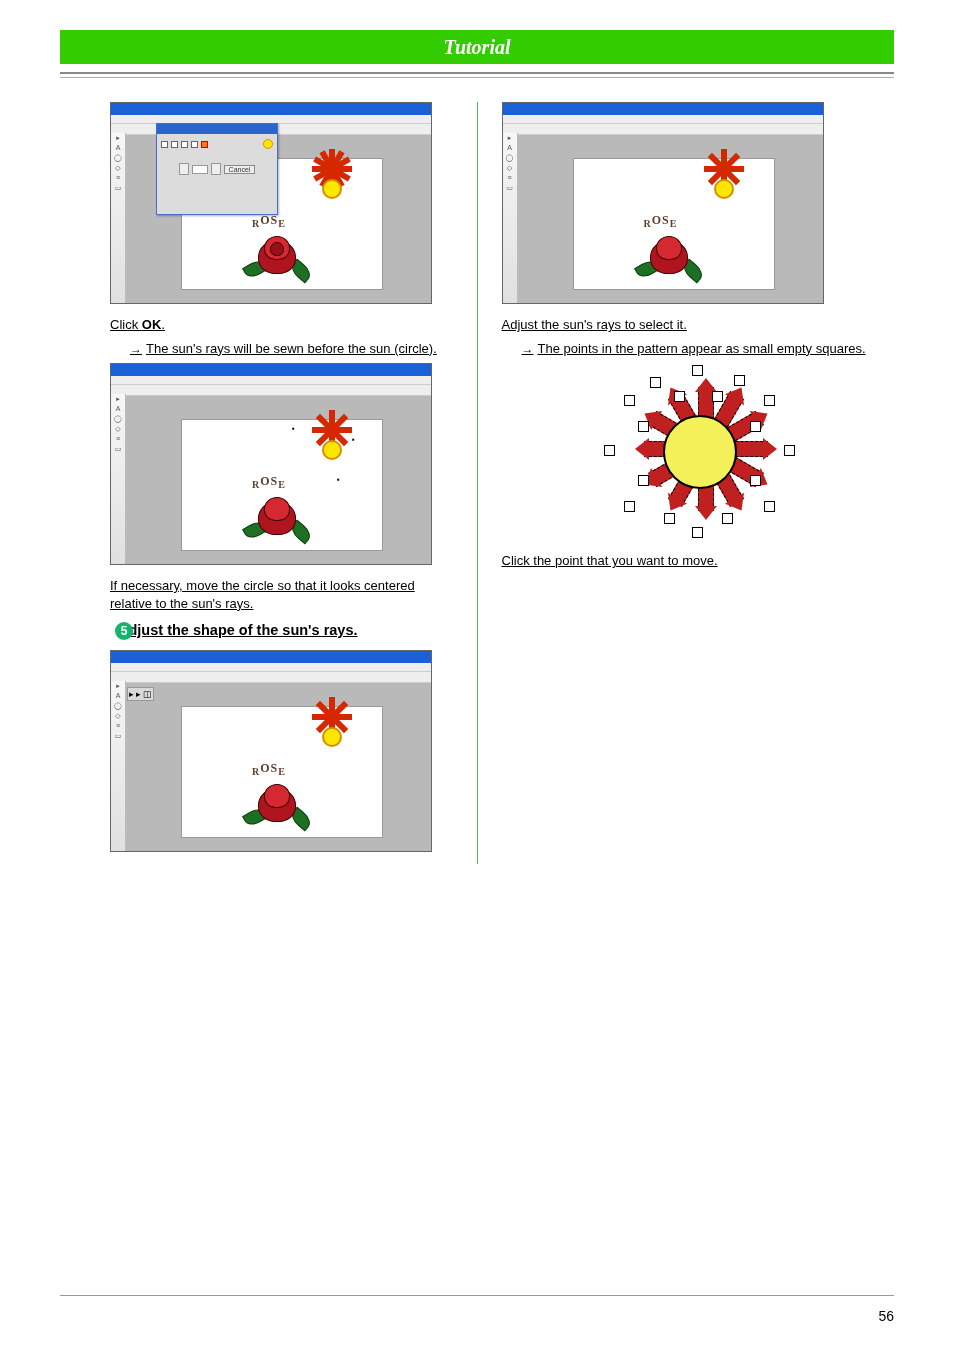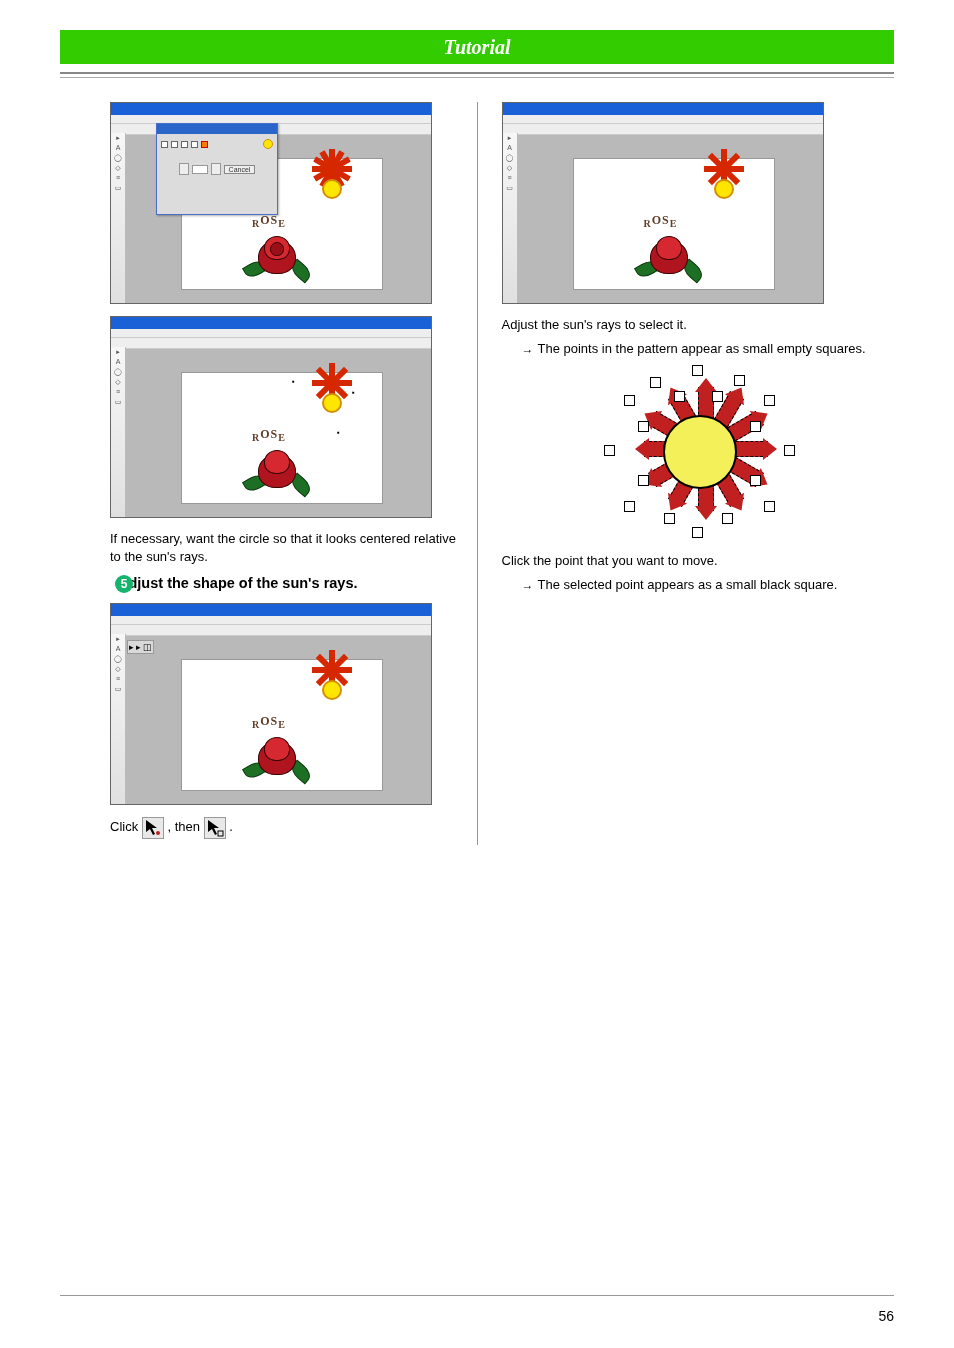--- a/index.html
+++ b/index.html
@@ -34,20 +34,21 @@
     height: 3px;
     margin: 0 0 24px 0;
   }
   .columns {
     display: flex;
     gap: 0;
   }
   .col {
     flex: 1 1 0;
     min-width: 0;
+    text-decoration: underline;
   }
   .col-sep {
     width: 1px;
     background: #44cc55;
     margin: 0 20px;
   }
   .content-pad { padding-left: 50px; }
   .shot {
     width: 320px;
     height: 200px;
@@ -199,20 +200,26 @@
               </div>
             <div class="dlg-row" style="margin-top:14px;justify-content:center;">
                 <span class="up-down"></span>
                 <span style="border:1px solid #999;padding:0 6px;background:#fff;">&nbsp;</span>
                 <span class="up-down"></span>
                 <span class="dlg-btn">Cancel</span>
               </div>
           </div>
         </div>
 
+        <p>
+          <span>Click </span><b>OK</b><span>.</span>
+        </p>
+        <p class="indent1">
+          <span class="arrow">→</span><span>The sun's rays will be sewn before the sun (circle).</span>
+        </p>
 
         <div class="shot">
           <div class="titlebar"></div>
             <div class="menubar"></div>
             <div class="toolbar"></div>
           <div class="lefttools">
               <span>▸</span>
               <span>A</span>
               <span>◯</span>
               <span>◇</span>
@@ -239,21 +246,21 @@
             <div class="ose"><sub>R</sub><span>OS</span><sub>E</sub></div>
             <div class="rose">
               <div class="leaf" style="left:-6px;top:28px;transform:rotate(-30deg);"></div>
               <div class="leaf" style="left:40px;top:30px;transform:rotate(40deg);"></div>
               <div class="petal" style="left:8px;top:6px;width:36px;height:32px;"></div>
               <div class="petal" style="left:14px;top:2px;width:24px;height:22px;background:#d62830;"></div>
             </div>
           </div>
         </div>
 
-        <p>If necessary, want the circle so that it looks centered relative to the sun's rays.</p>
+        <p>If necessary, move the circle so that it looks centered relative to the sun's rays.</p>
       </div>
 
       <div class="step-row">
         <span class="step-num">5</span>
         <span class="step-title" style="margin-left:28px;">Adjust the shape of the sun's rays.</span>
       </div>
 
       <div class="content-pad">
 
         <div class="shot">
@@ -286,37 +293,20 @@
             <div class="ose"><sub>R</sub><span>OS</span><sub>E</sub></div>
             <div class="rose">
               <div class="leaf" style="left:-6px;top:28px;transform:rotate(-30deg);"></div>
               <div class="leaf" style="left:40px;top:30px;transform:rotate(40deg);"></div>
               <div class="petal" style="left:8px;top:6px;width:36px;height:32px;"></div>
               <div class="petal" style="left:14px;top:2px;width:24px;height:22px;background:#d62830;"></div>
             </div>
           </div>
         </div>
 
-        <p>
-          <span>Click </span>
-          <span class="tool-icon">
-            <svg viewBox="0 0 20 20">
-                <polygon points="3,2 3,14 7,11 10,17 12,16 9,10 14,10" fill="#000"></polygon>
-                <circle cx="15" cy="15" r="2" fill="#c02020"></circle>
-              </svg>
-          </span>
-          <span> , then </span>
-          <span class="tool-icon">
-            <svg viewBox="0 0 20 20">
-                <polygon points="3,2 3,14 7,11 10,17 12,16 9,10 14,10" fill="#000"></polygon>
-                <rect x="13" y="13" width="5" height="5" fill="none" stroke="#000"></rect>
-              </svg>
-          </span>
-          <span> .</span>
-        </p>
 
       </div>
     </div>
 
     <div class="col-sep"></div>
 
     <div class="col">
       <div style="padding-left:4px;">
 
         <div class="shot">
@@ -388,23 +378,20 @@
           <div class="handle" style="left:76px;top:150px;"></div>
           <div class="handle" style="left:134px;top:150px;"></div>
           <div class="handle" style="left:104px;top:164px;"></div>
           <div class="handle" style="left:36px;top:138px;"></div>
           <div class="handle" style="left:176px;top:138px;"></div>
           <div class="handle" style="left:36px;top:32px;"></div>
           <div class="handle" style="left:176px;top:32px;"></div>
         </div>
 
         <p>Click the point that you want to move.</p>
-        <p class="indent1">
-          <span class="arrow">→</span><span>The selected point appears as a small black square.</span>
-        </p>
       </div>
     </div>
   </div>
 
   <div style="position:absolute;left:60px;right:60px;bottom:48px;">
     <div class="footer-rule"></div>
   </div>
   <div class="page-num">56</div>
 </div>
 

